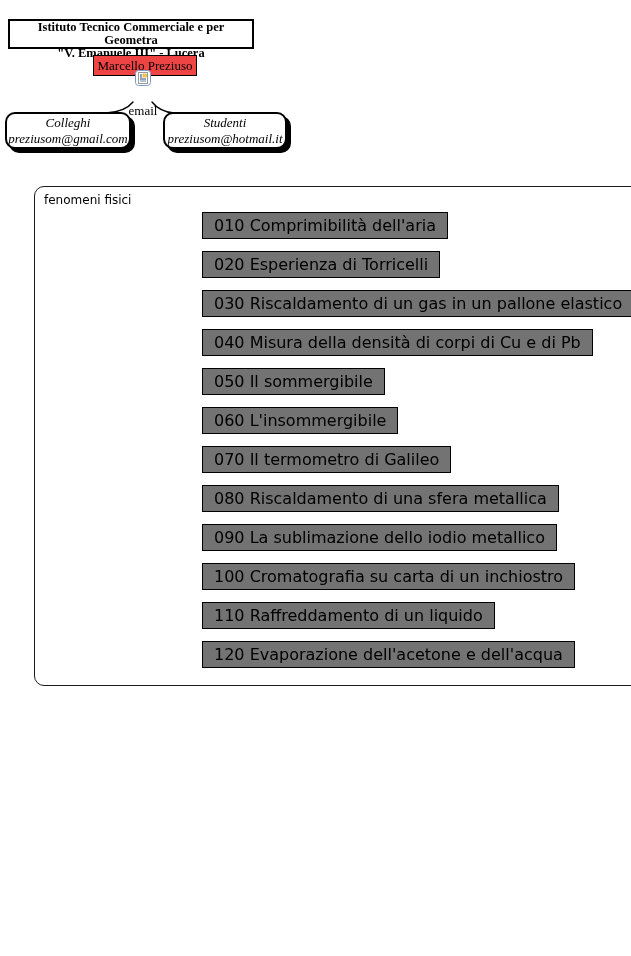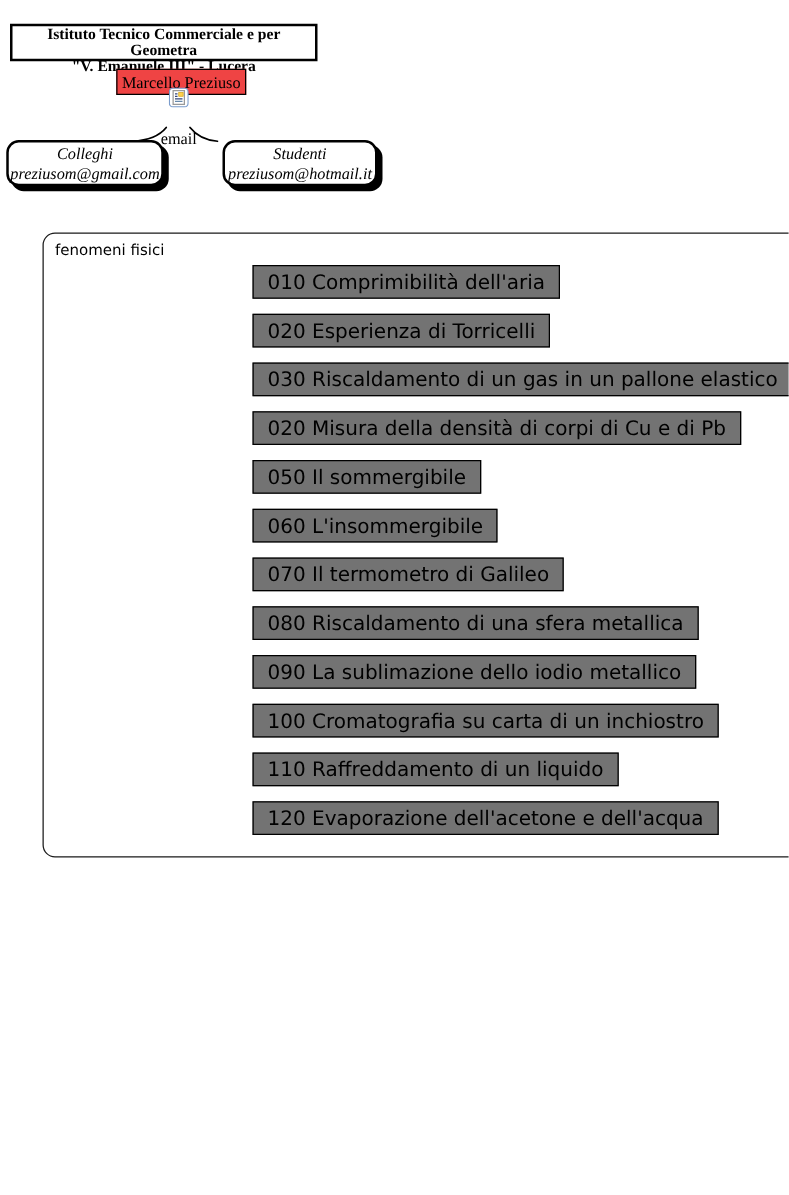--- a/index.html
+++ b/index.html
@@ -44,21 +44,21 @@
     position:absolute;top:112px;height:37px;
     border:2px solid #000;border-radius:10px;box-sizing:border-box;
     background:#fff;
     box-shadow:4px 4px 0 0 #000;
     text-align:center;font-size:13px;line-height:16px;
     padding-top:1px;
     cursor:pointer;
     font-style:italic;
   }
   .contact-left{left:5px;width:126px;}
-  .contact-right{left:178px;width:124px;}
+  .contact-right{left:163px;width:124px;}
   
   .section{
     position:absolute;left:34px;width:612px;
     border:1px solid #1a1a1a;border-radius:10px;box-sizing:border-box;
     background:#fff;
   }
   .section-1{top:186px;height:500px;}
   .section-2{top:728px;height:222px;}
   .section-label{
     position:absolute;left:9px;top:6px;
@@ -121,21 +121,21 @@
     <div>Studenti</div>
     <div>preziusom@hotmail.it</div>
   </div>
 
   <div class="section section-1">
     <div class="section-label">fenomeni fisici</div>
     <div class="btn-col btn-col-1">
       <div class="exp-btn">010 Comprimibilità dell'aria</div>
       <div class="exp-btn">020 Esperienza di Torricelli</div>
       <div class="exp-btn">030 Riscaldamento di un gas in un pallone elastico</div>
-      <div class="exp-btn">020 Misura della densità di corpi di Cu e di Pb</div>
+      <div class="exp-btn">040 Misura della densità di corpi di Cu e di Pb</div>
       <div class="exp-btn">050 Il sommergibile</div>
       <div class="exp-btn">060 L'insommergibile</div>
       <div class="exp-btn">070 Il termometro di Galileo</div>
       <div class="exp-btn">080 Riscaldamento di una sfera metallica</div>
       <div class="exp-btn">090 La sublimazione dello iodio metallico</div>
       <div class="exp-btn">100 Cromatografia su carta di un inchiostro</div>
       <div class="exp-btn">110 Raffreddamento di un liquido</div>
       <div class="exp-btn">120 Evaporazione dell'acetone e dell'acqua</div>
     </div>
   </div>

